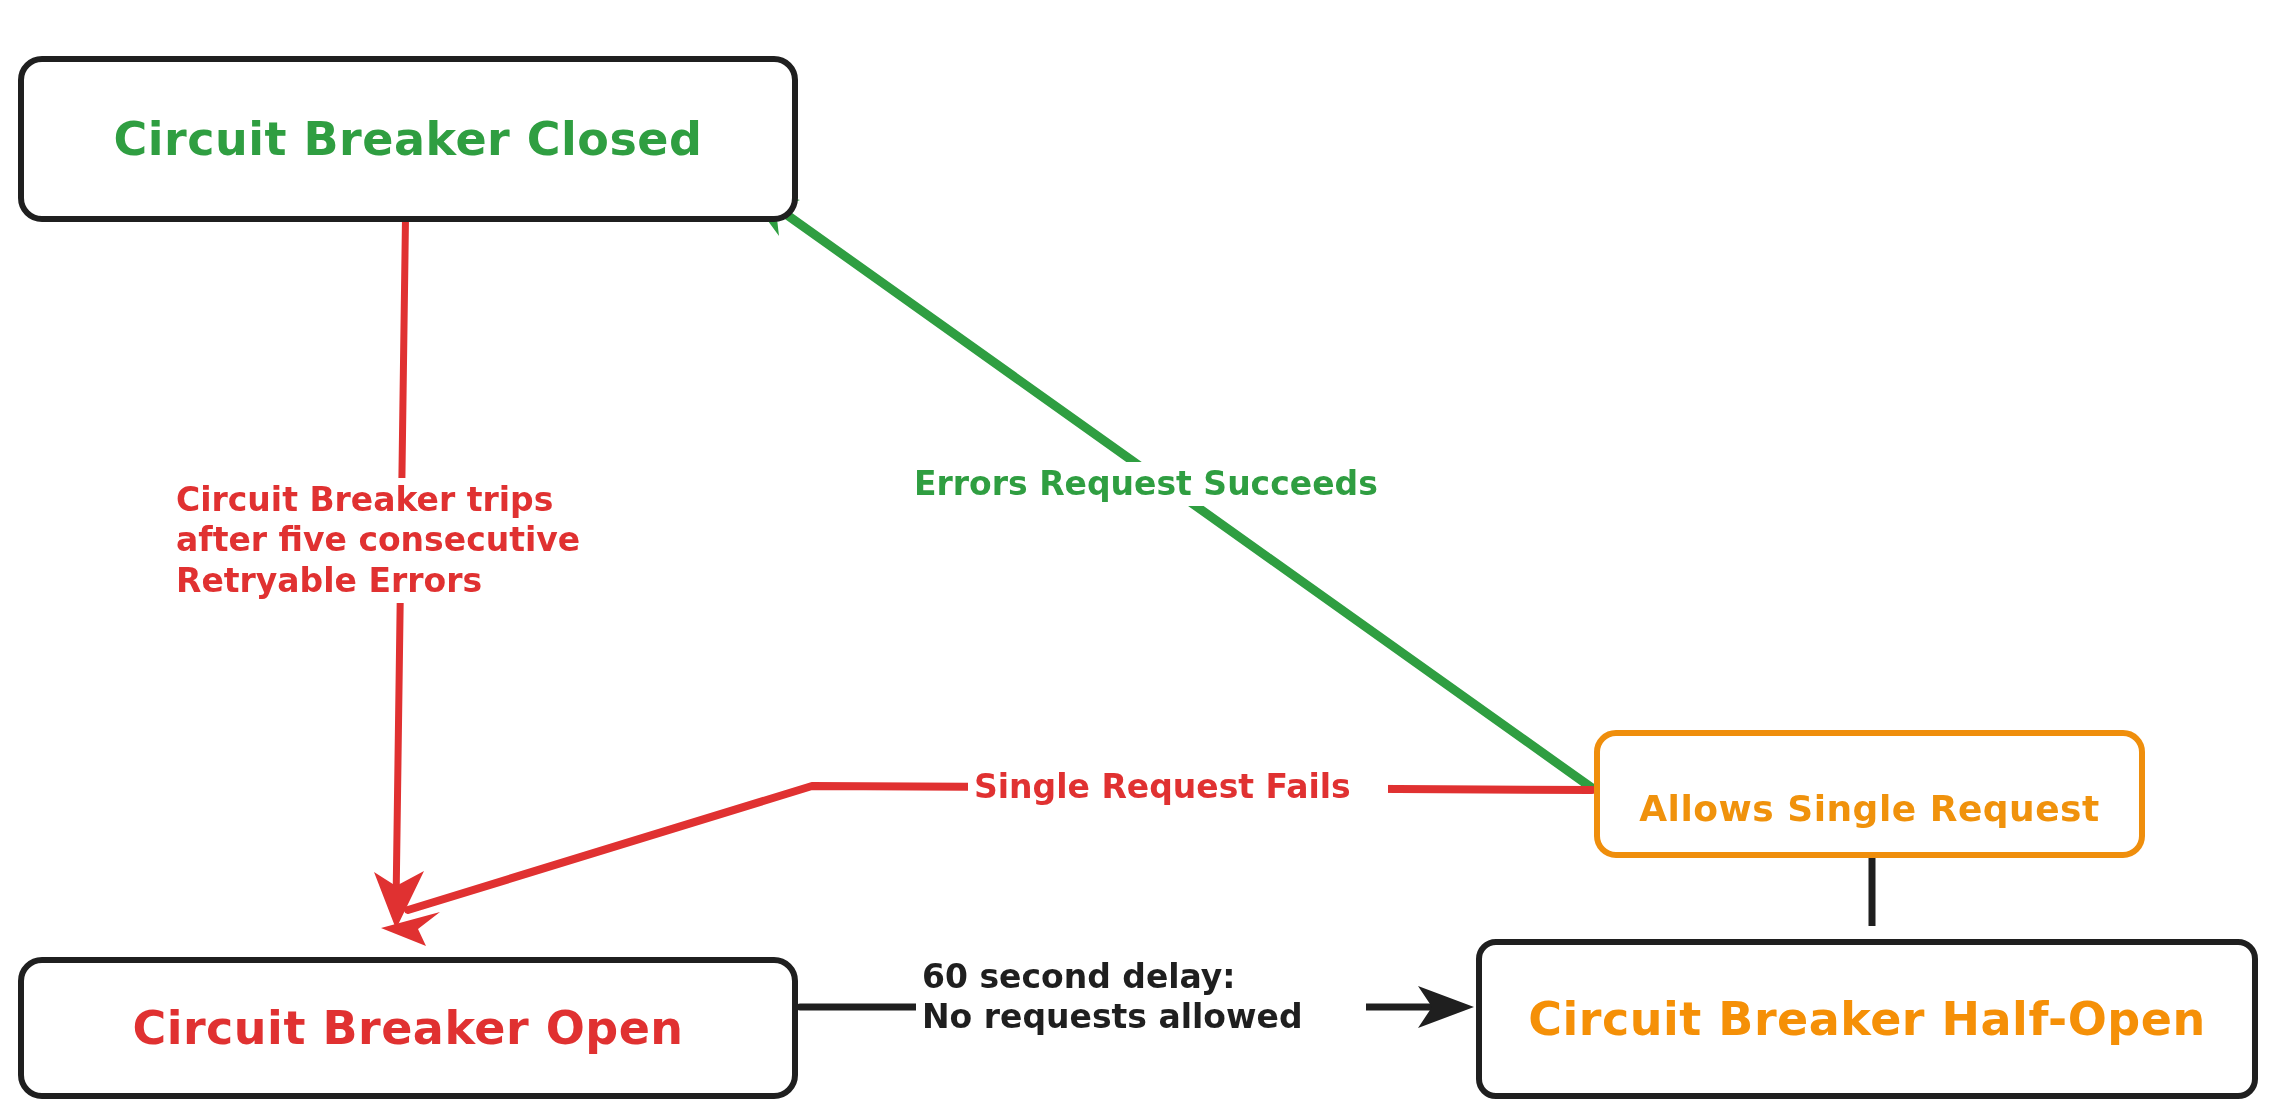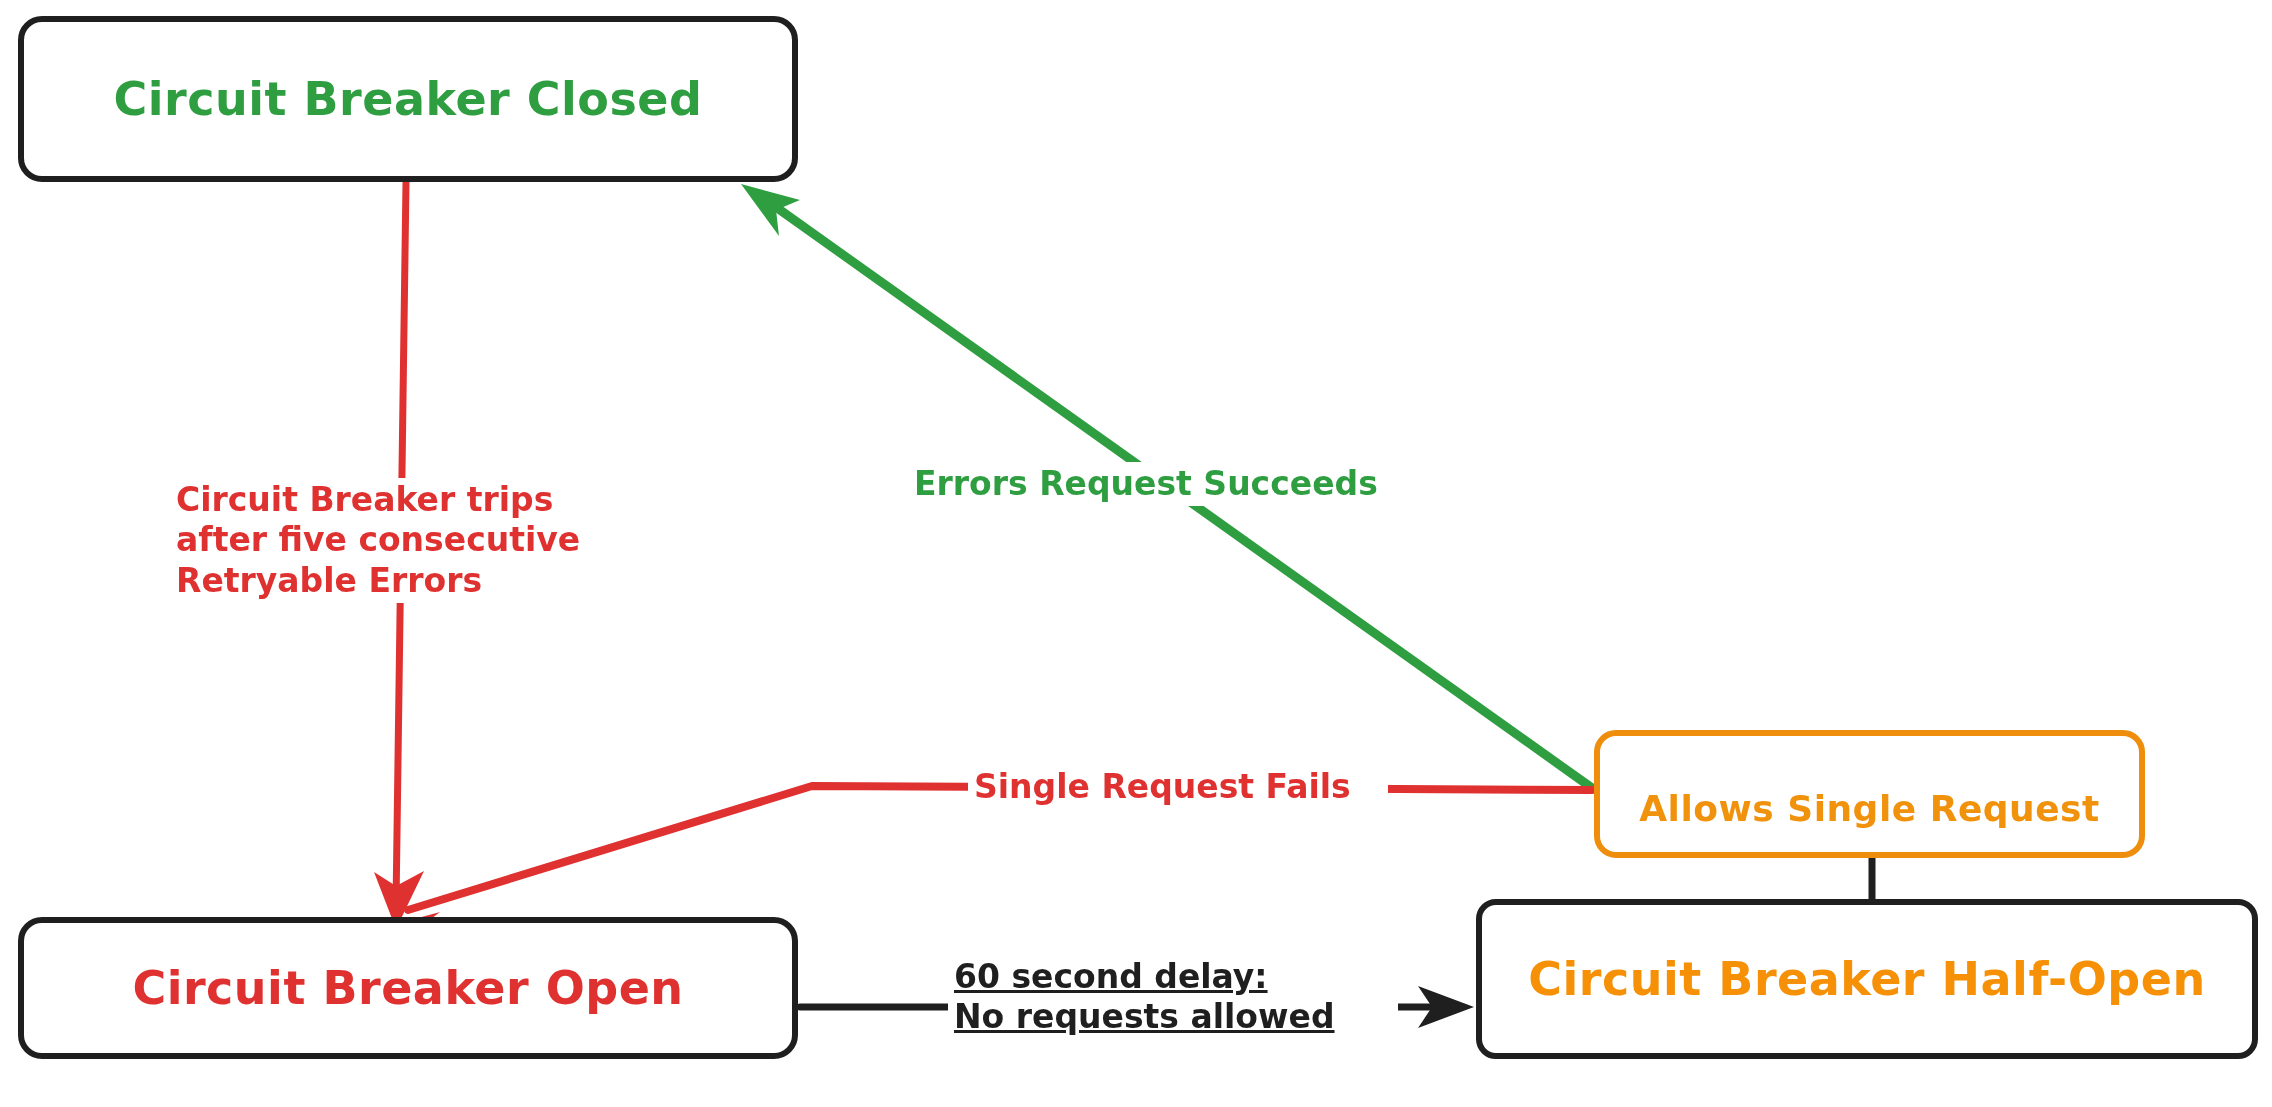--- a/index.html
+++ b/index.html
@@ -30,20 +30,21 @@
     box-sizing: border-box;
     display: flex;
     align-items: center;
     justify-content: center;
     background: #ffffff;
     border-radius: 24px;
     text-align: center;
   }
   .node-black {
     border: 6px solid #1f1f1f;
+    margin-top: 40px;
   }
   .node-orange {
     border: 6px solid #ef8e0c;
     border-radius: 22px;
   }
   .node-label {
     font-family: "DejaVu Sans", sans-serif;
     font-weight: 600;
     letter-spacing: 0.5px;
     white-space: nowrap;
@@ -130,16 +131,16 @@
   </div>
 
   <div class="edge-label label-red" style="left:170px; top:478px; width:420px;">Circuit Breaker trips
 after five consecutive
 Retryable Errors</div>
 
   <div class="edge-label label-green" style="left:908px; top:462px; width:500px;">Errors Request Succeeds</div>
 
   <div class="edge-label label-red" style="left:968px; top:765px; width:420px;">Single Request Fails</div>
 
-  <div class="edge-label label-black" style="left:948px; top:955px; width:450px;text-decoration:underline;">60 second delay:
+  <div class="edge-label label-black" style="left:916px; top:955px; width:450px;">60 second delay:
 No requests allowed</div>
 
 </div>
 
 </body></html>

